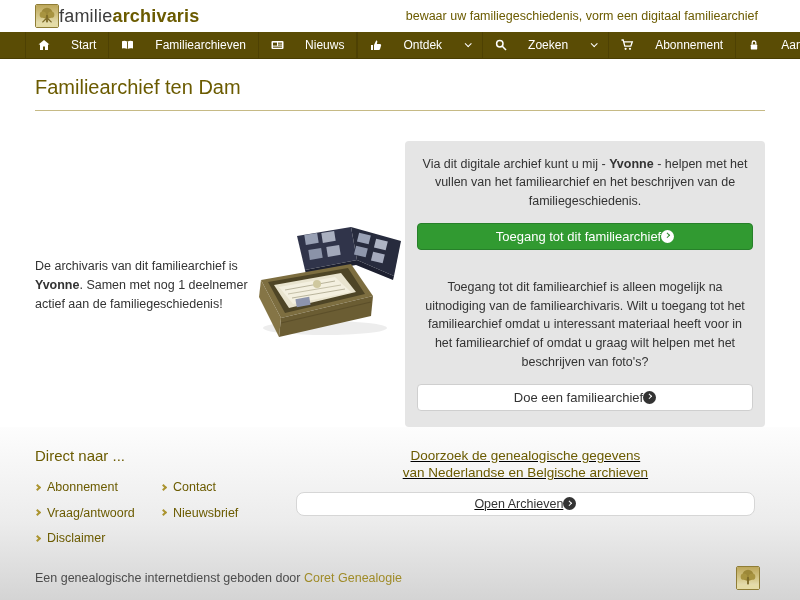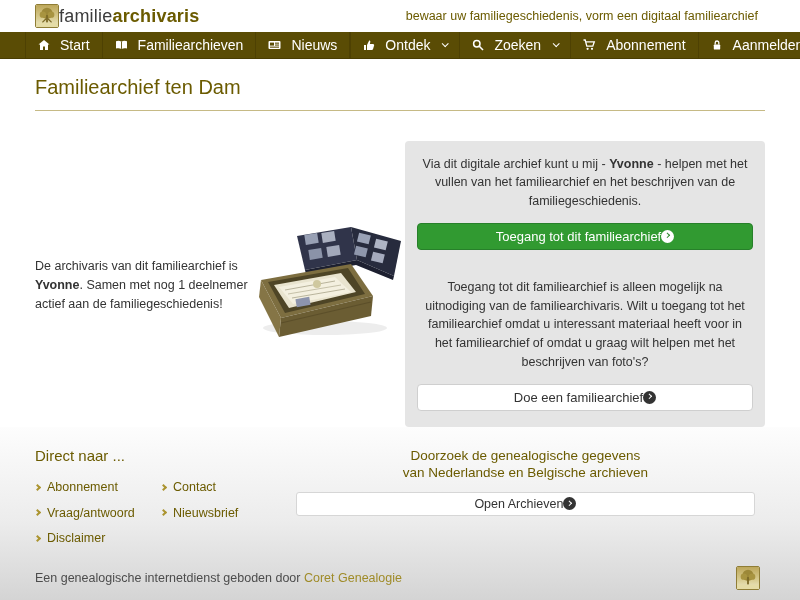--- a/index.html
+++ b/index.html
@@ -11,21 +11,21 @@
   .hdr { height:42px; display:flex; align-items:center; padding:0 42px 0 35px; background:#fff; }
   .logo-box { width:24px; height:24px; border:1px solid #8f7d35; border-radius:2px; display:block; }
   .brand { margin-left:0; font-size:18px; color:#3c3c3c; letter-spacing:0.2px; }
   .brand b { color:#6b5b00; font-weight:bold; }
   .tagline { margin-left:auto; font-size:12.5px; color:#6b5b00; }
 
   
   .nav { height:34px; background:#5a4c05; display:flex; align-items:stretch; padding:0 25px; border-bottom:1px solid #4a3e02; }
   .nav-group { display:flex; }
   .nav-group.right { margin-left:auto; }
-  .nav-item { display:flex; align-items:center; gap:10px; padding:0 12px; color:#fff; font-size:14px; cursor:pointer; border-right:1px solid #4e4103; }
+  .nav-item { display:flex; align-items:center; gap:21px; padding:0 12px; color:#fff; font-size:12px; cursor:pointer; border-right:1px solid #4e4103; }
   .nav-group.left .nav-item:first-child { border-left:1px solid #4e4103; }
   .nav-group.right .nav-item:first-child { border-left:1px solid #4e4103; }
   .nav-item svg { display:block; }
   .caret { display:inline-block; width:5px; height:5px; border-right:1.5px solid #fff; border-bottom:1.5px solid #fff; transform:rotate(45deg) translateY(-1px); margin-left:2px; }
 
   
   .main { flex:1; padding:0 35px; }
   .page-title { font-size:20px; font-weight:normal; color:#6b5b00; margin:17px 0 11px 0; }
   .title-rule { border:0; border-top:1px solid #c6ba85; margin:0 0 30px 0; }
   .content-row { display:flex; align-items:center; }
@@ -47,23 +47,23 @@
   
   .footer { background:linear-gradient(to bottom,#fdfdfd 0%,#ececec 55%,#d4d4d4 100%); padding-top:20px; }
   .footer-cols { display:flex; padding:0 45px 0 35px; }
   .f-left { width:268px; }
   .f-heading { font-size:15px; color:#6b5b00; margin:0 0 12px 0; font-weight:normal; }
   .f-links { display:flex; }
   .f-links ul { list-style:none; margin:0; padding:0; width:126px; }
   .f-links li { margin-bottom:7px; }
   .f-link { color:#6b5b00; font-size:12.5px; text-decoration:none; display:inline-flex; align-items:center; gap:7px; cursor:pointer; }
   .gold-chev { display:inline-block; width:5px; height:5px; border-right:2px solid #ab9430; border-top:2px solid #ab9430; transform:rotate(45deg); }
-  .f-right { width:472px; margin-left:auto; text-align:center; }
+  .f-right { width:472px; margin-left:auto; text-align:center;text-decoration:underline; }
   .f-search-text { color:#6b5b00; font-size:13.5px; line-height:1.3; margin:0; }
-  .btn-open { margin-top:10px; height:24px; background:#fff; border:1px solid #d6d6d6; border-radius:3px; color:#333; font-size:12.5px; }
+  .btn-open { margin-top:10px; height:24px; background:#fff; border:1px solid #d6d6d6; border-radius:8px; color:#333; font-size:12.5px; }
   .bottom-bar { display:flex; align-items:center; justify-content:space-between; padding:14px 40px 10px 35px; }
   .credit { font-size:12.5px; color:#4c4c4c; }
   .credit a { color:#9f8b28; text-decoration:none; cursor:pointer; }
   .logo-box.small { width:24px; height:24px; }
 </style>
 </head>
 <body>
 
 <div class="page">
 

